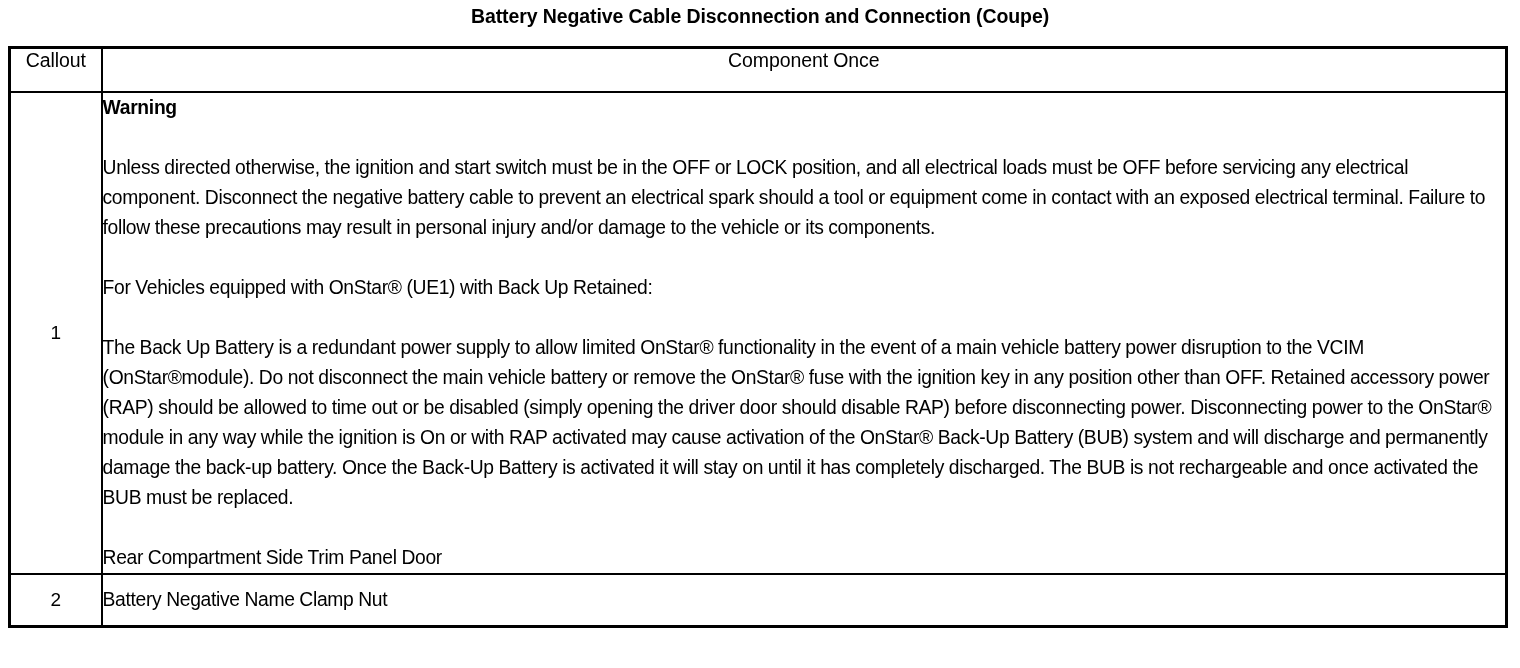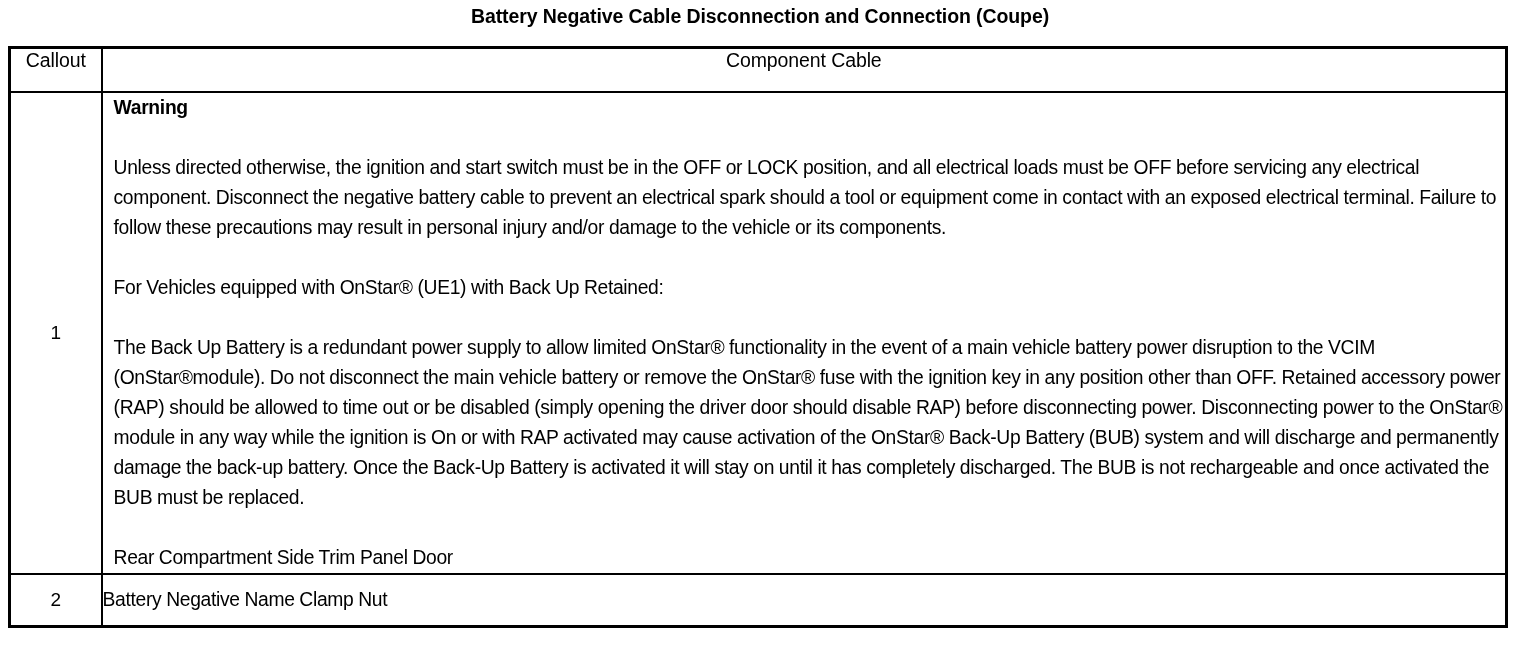--- a/index.html
+++ b/index.html
@@ -89,42 +89,41 @@
   }
   .warn-head {
     font-weight: bold;
     font-size: 19.3px;
     line-height: 30px;
     letter-spacing: -0.3px;
     margin: 0;
   }
   p.para {
     margin: 0;
-    padding-left: 11px;
   }
   p.gap {
     margin-top: 30px;
   }
 </style>
 </head>
 <body>
 
 <div class="page">
 
   <div class="doc-title">Battery Negative Cable Disconnection and Connection (Coupe)</div>
 
   <table class="callout-table">
     <colgroup>
       <col class="col-callout">
       <col class="col-name">
     </colgroup>
     <thead>
       <tr>
         <th class="hdr">Callout</th>
-        <th class="hdr">Component Cable</th>
+        <th class="hdr">Component Once</th>
       </tr>
     </thead>
     <tbody>
       <tr>
         <td class="callout-cell row-1">1</td>
         <td class="name-cell">
           <p class="warn-head para">Warning</p>
           <p class="para gap">Unless directed otherwise, the ignition and start switch must be in the OFF or LOCK position, and all electrical loads must be OFF before servicing any electrical component. Disconnect the negative battery cable to prevent an electrical spark should a tool or equipment come in contact with an exposed electrical terminal. Failure to follow these precautions may result in personal injury and/or damage to the vehicle or its components.</p>
           <p class="para gap">For Vehicles equipped with OnStar® (UE1) with Back Up Retained:</p>
           <p class="para gap">The Back Up Battery is a redundant power supply to allow limited OnStar® functionality in the event of a main vehicle battery power disruption to the VCIM (OnStar®module). Do not disconnect the main vehicle battery or remove the OnStar® fuse with the ignition key in any position other than OFF. Retained accessory power (RAP) should be allowed to time out or be disabled (simply opening the driver door should disable RAP) before disconnecting power. Disconnecting power to the OnStar® module in any way while the ignition is On or with RAP activated may cause activation of the OnStar® Back-Up Battery (BUB) system and will discharge and permanently damage the back-up battery. Once the Back-Up Battery is activated it will stay on until it has completely discharged. The BUB is not rechargeable and once activated the BUB must be replaced.</p>

